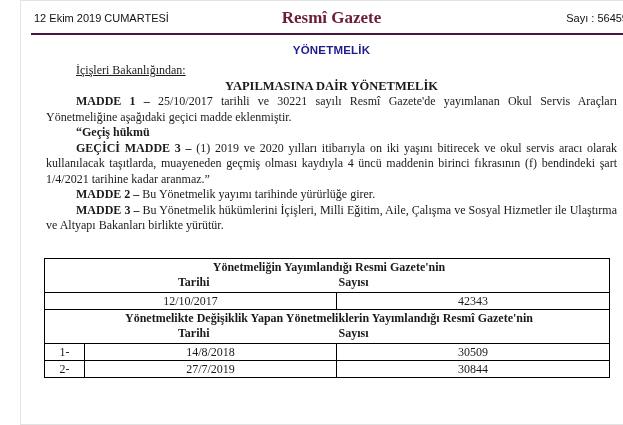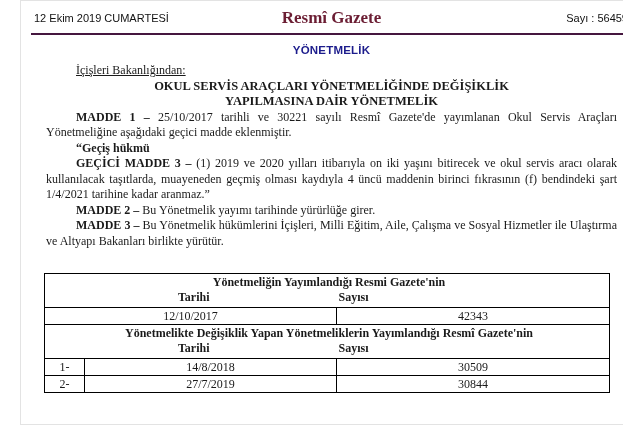--- a/index.html
+++ b/index.html
@@ -109,21 +109,20 @@
   </div>
 
   <div class="rule"></div>
 
   <div class="section-heading">YÖNETMELİK</div>
 
   <div class="doc-body">
     <div class="ministry">
       <span class="u">İçişleri Bakanlığından:</span>
     </div>
-    <div class="doc-title">OKUL SERVİS ARAÇLARI YÖNETMELİĞİNDE DEĞİŞİKLİK</div>
     <div class="doc-title">YAPILMASINA DAİR YÖNETMELİK</div>
 
     <p><span class="lead">MADDE 1 –</span><span> 25/10/2017 tarihli ve 30221 sayılı Resmî Gazete'de yayımlanan Okul Servis Araçları Yönetmeliğine aşağıdaki geçici madde eklenmiştir.</span></p>
 
     <p><span class="lead">“Geçiş hükmü</span><span></span></p>
 
     <p><span class="lead">GEÇİCİ MADDE 3 –</span><span> (1) 2019 ve 2020 yılları itibarıyla on iki yaşını bitirecek ve okul servis aracı olarak kullanılacak taşıtlarda, muayeneden geçmiş olması kaydıyla 4 üncü maddenin birinci fıkrasının (f) bendindeki şart 1/4/2021 tarihine kadar aranmaz.”</span></p>
 
     <p><span class="lead">MADDE 2 –</span><span> Bu Yönetmelik yayımı tarihinde yürürlüğe girer.</span></p>
 

